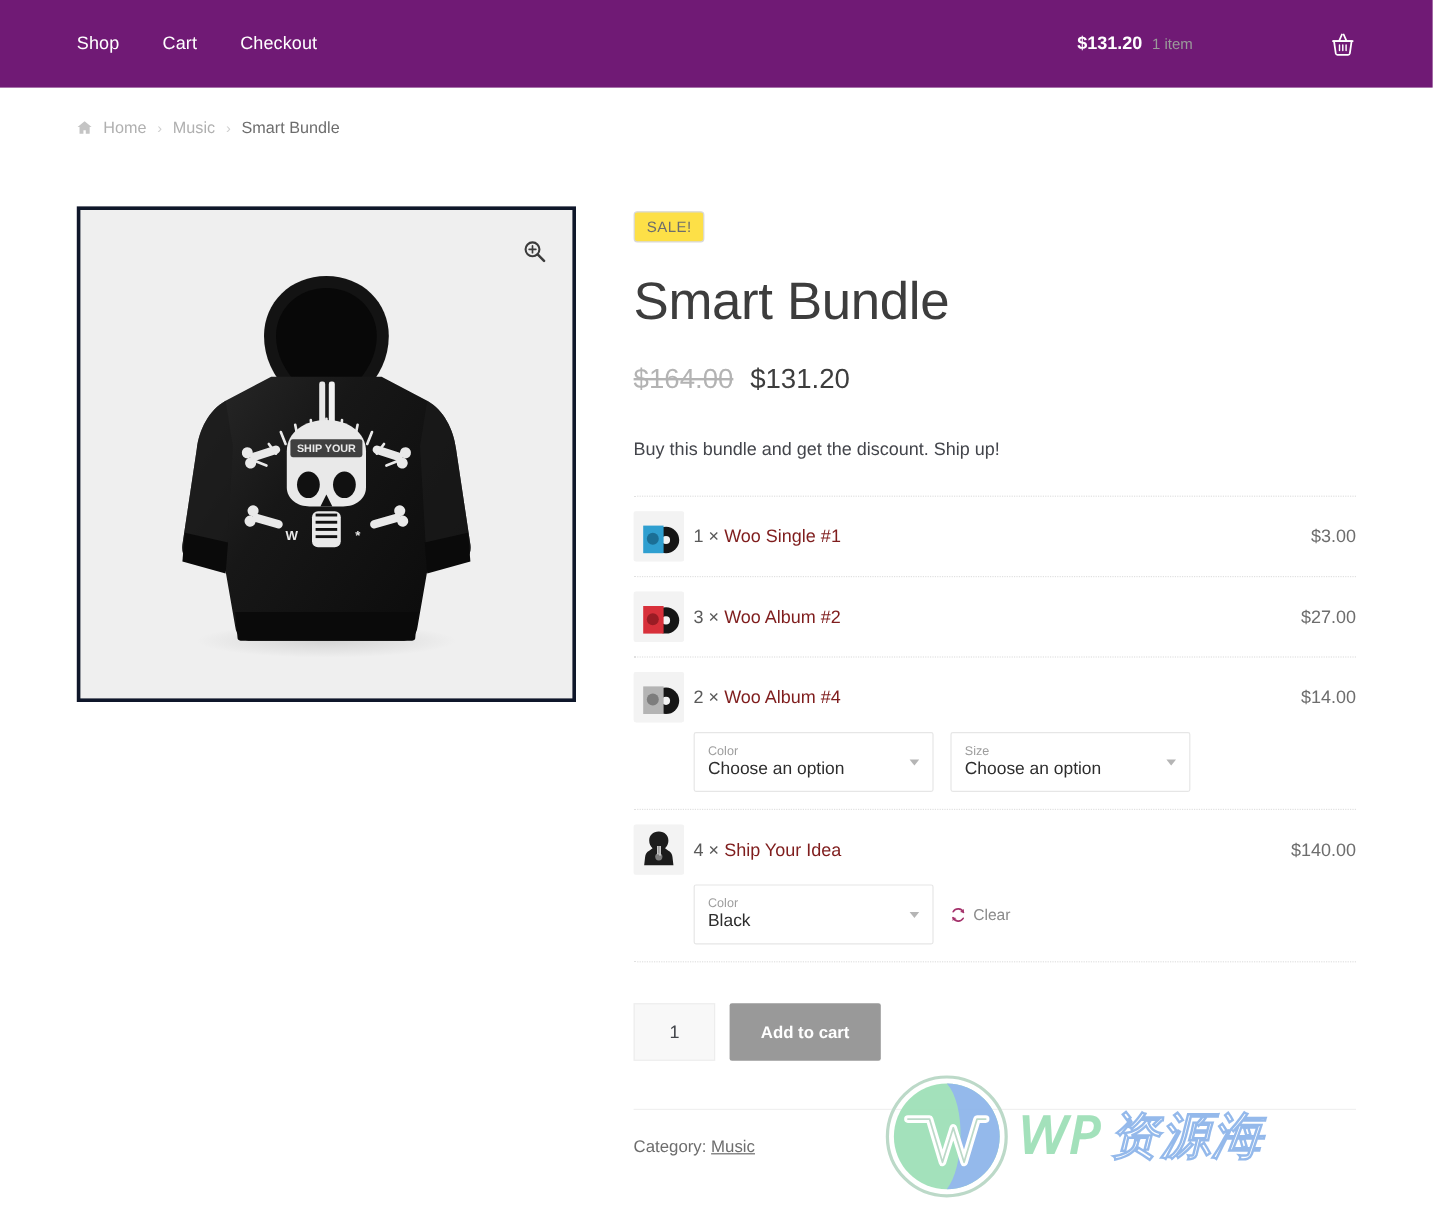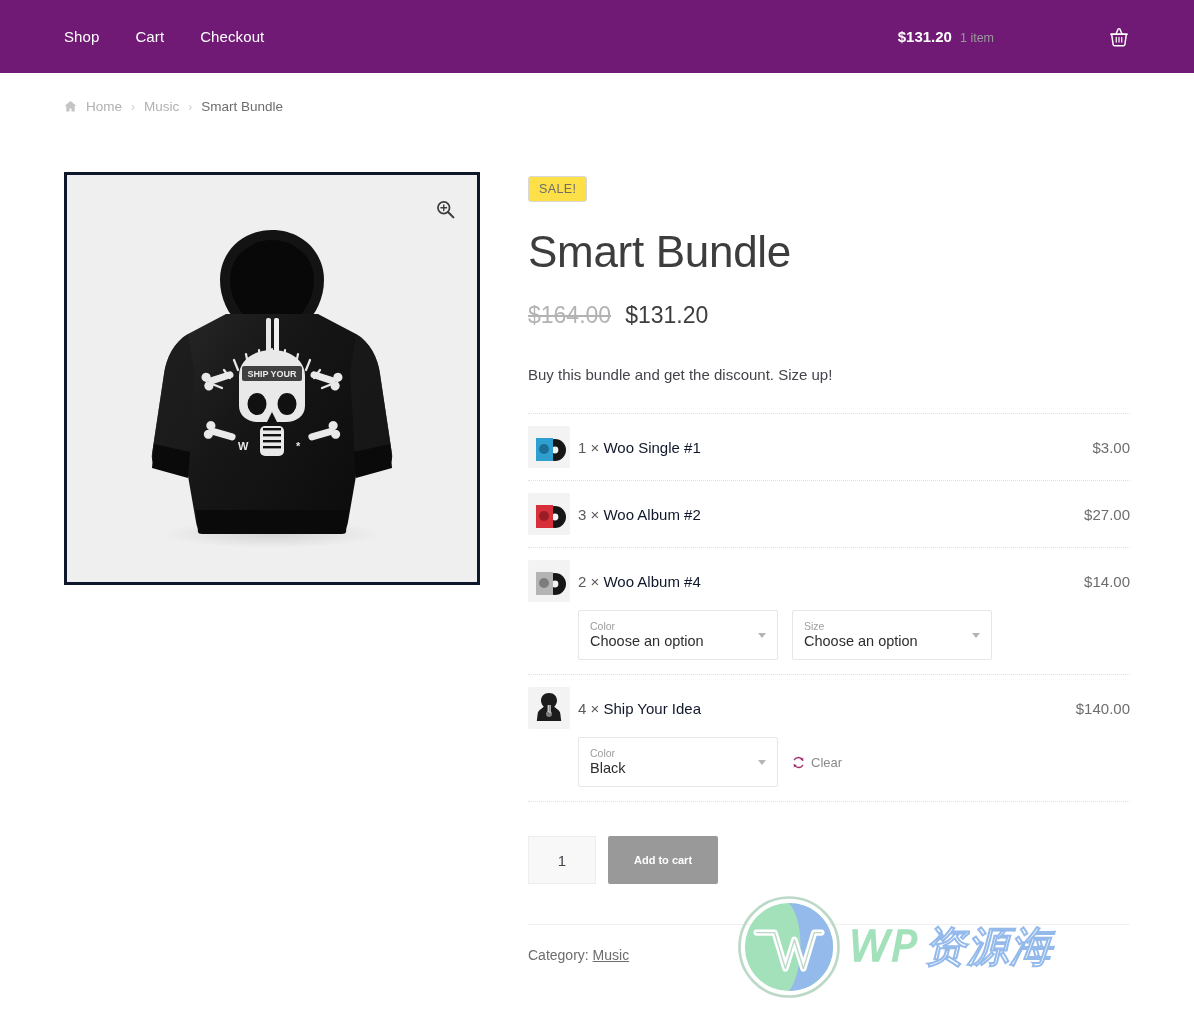--- a/index.html
+++ b/index.html
@@ -158,21 +158,21 @@
     height: 42px;
     flex: 0 0 42px;
     background: #f3f3f3;
     border-radius: 2px;
     position: relative;
     overflow: hidden;
     margin-right: 8px;
   }
   .item-label { font-size: 15px; color: #5a5a5a; }
   .item-label .qty { color: #5a5a5a; }
-  .item-link { color: #0f172a; text-decoration: none; cursor: pointer; }
+  .item-link { color: #7f1d1d; text-decoration: none; cursor: pointer; }
   .item-price {
     margin-left: auto;
     font-size: 15px;
     color: #6d6d6d;
     white-space: nowrap;
   }
   .variations {
     display: flex;
     align-items: center;
     gap: 14px;
@@ -245,21 +245,21 @@
     font-family: "Liberation Sans", sans-serif;
     outline: none;
     border-radius: 0;
   }
   .add-to-cart {
     height: 48px;
     padding: 0 26px;
     background: #999999;
     color: #ffffff;
     border: none;
-    font-size: 11px;
+    font-size: 14px;
     font-weight: 700;
     cursor: pointer;
     margin-left: 12px;
     border-radius: 2px;
     font-family: "Liberation Sans", sans-serif;
   }
 
   
   .product-meta {
     border-top: 1px solid #f0f0f0;
@@ -441,21 +441,21 @@
 
     <span class="sale-badge">SALE!</span>
 
     <h1 class="product-title">Smart Bundle</h1>
 
     <div class="price-row">
       <del class="price-old">$164.00</del>
       <ins class="price-new" style="text-decoration:none">$131.20</ins>
     </div>
 
-    <p class="short-desc">Buy this bundle and get the discount. Size up!</p>
+    <p class="short-desc">Buy this bundle and get the discount. Ship up!</p>
 
     
     <div class="bundle-list">
 
       <div class="bundle-item">
         <div class="bundle-row">
           <div class="thumb">
             <svg width="42" height="42" viewBox="0 0 42 42" aria-hidden="true">
               <rect width="42" height="42" fill="#f3f3f3"></rect>
               <circle cx="27" cy="24" r="11" fill="#161616"></circle>

